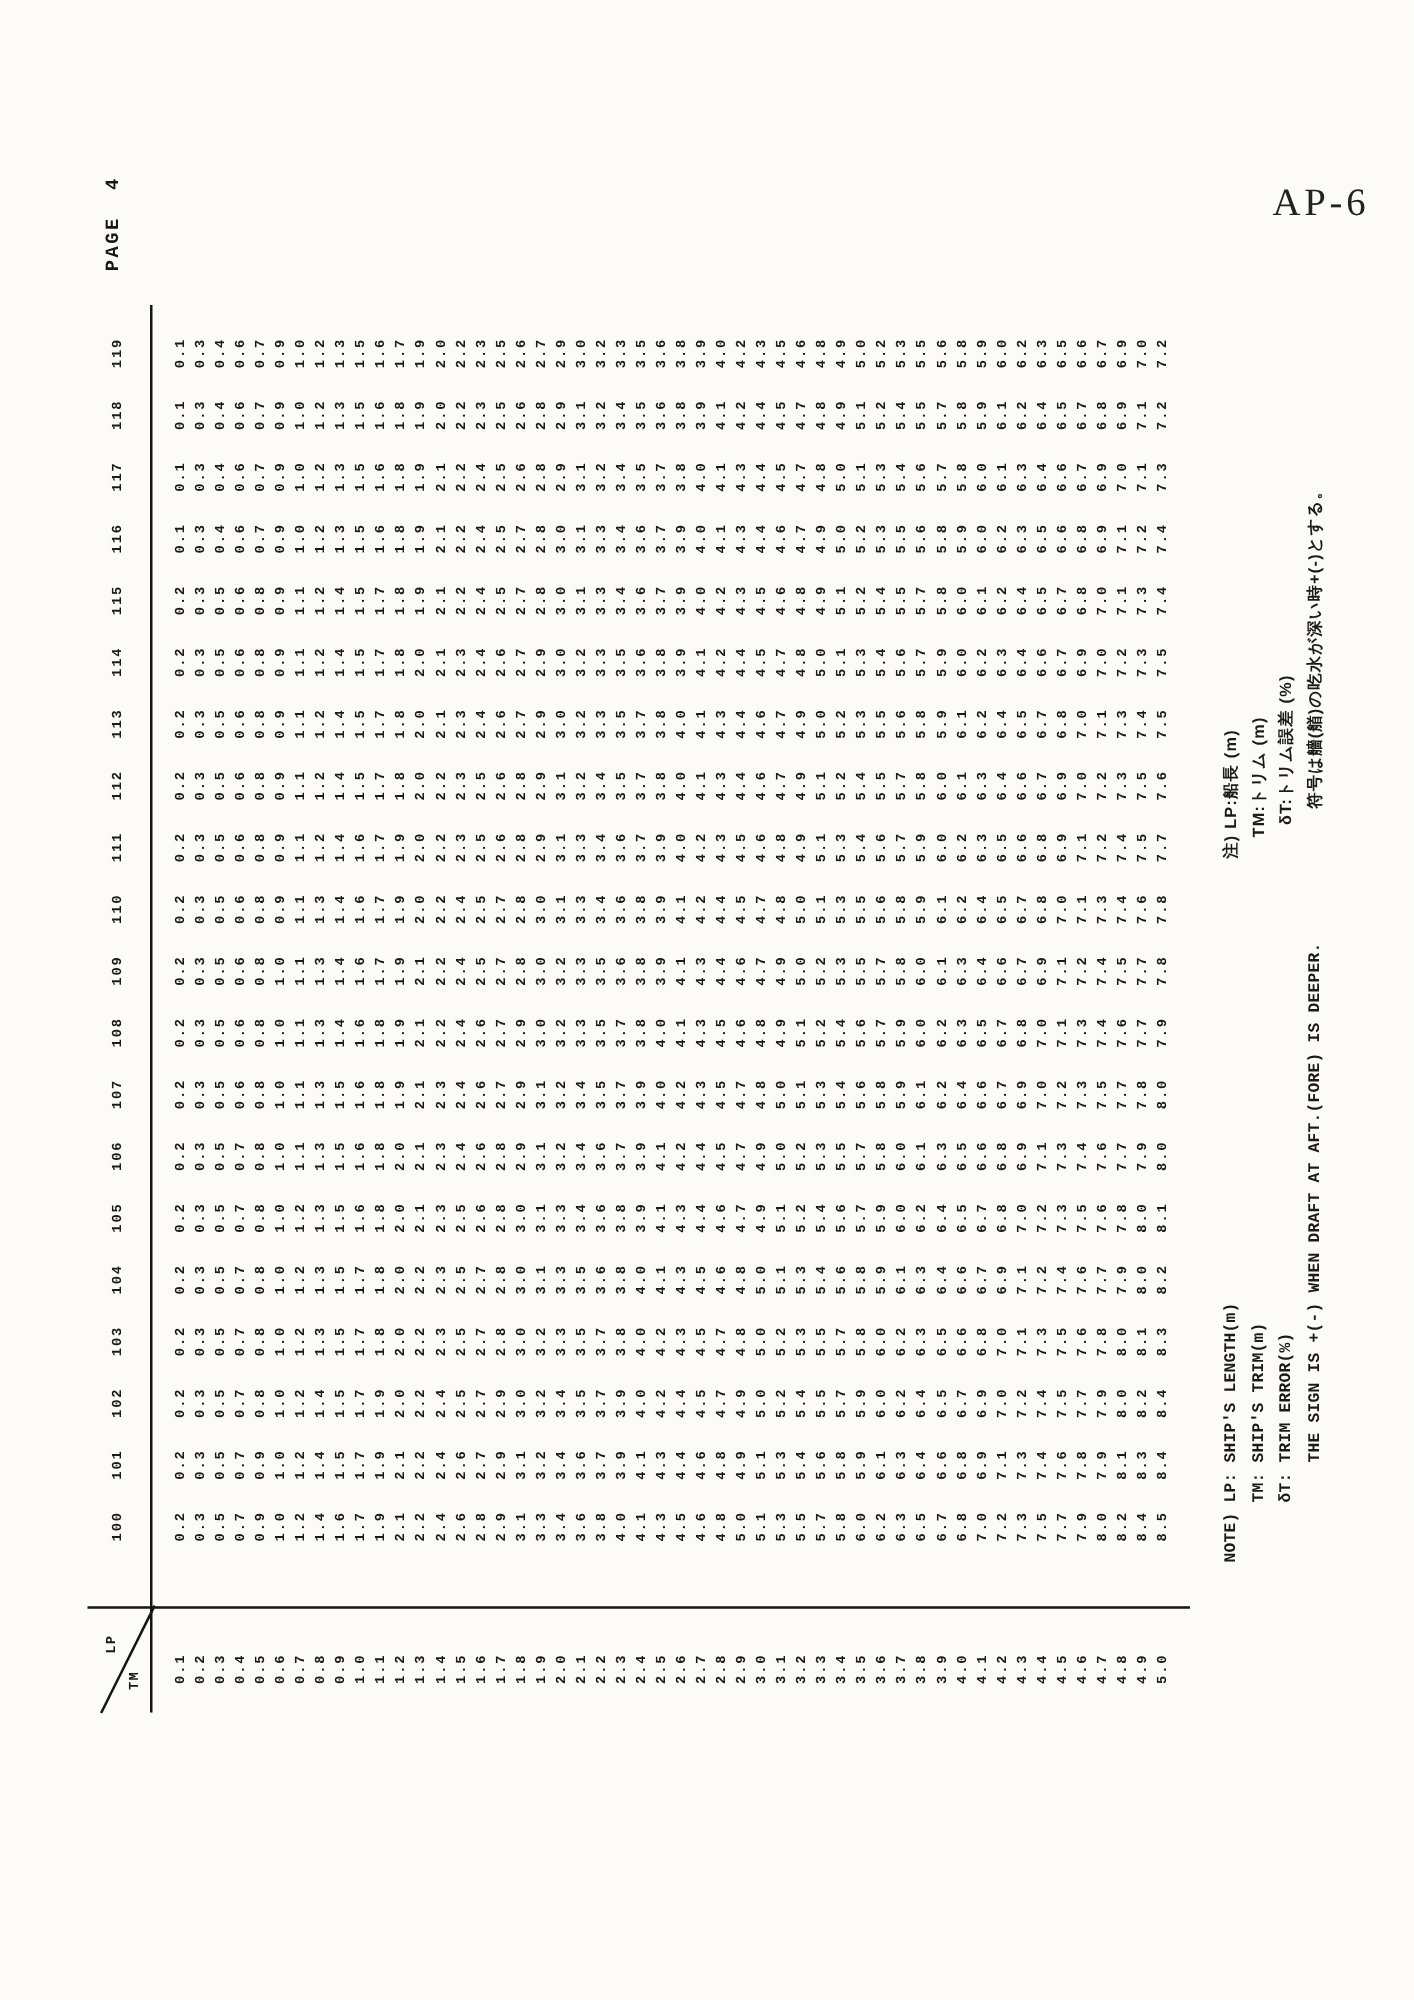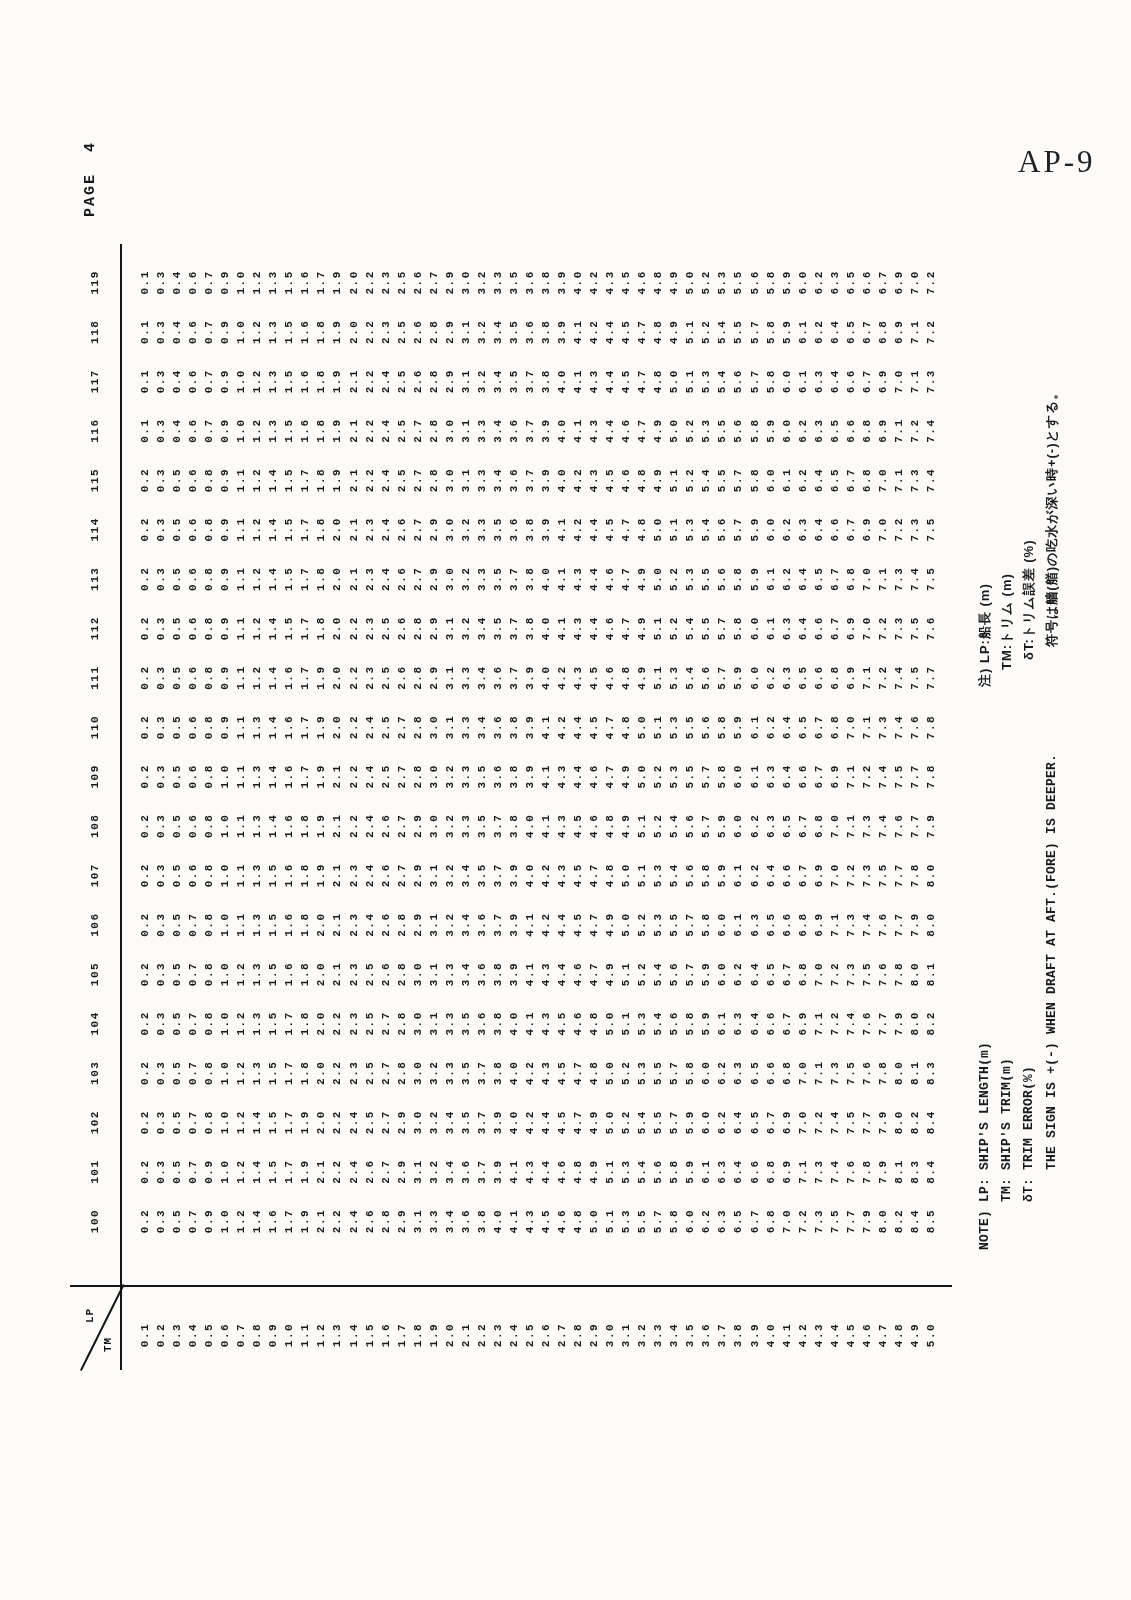--- a/index.html
+++ b/index.html
@@ -28,21 +28,21 @@
   .note.jp{font-family:"Liberation Sans", sans-serif;font-size:13px;letter-spacing:1px;}
   .ne0{left:350px;top:978px;} .ne1{left:398px;top:1000px;}
   .ne2{left:398px;top:1022px;} .ne3{left:430px;top:1045px;}
   .nj0{left:913px;top:978px;} .nj1{left:930px;top:1000px;}
   .nj2{left:940px;top:1022px;} .nj3{left:953px;top:1045px;}
 </style>
 </head>
 <body>
 
 <div class="page">
-  <div class="stamp">AP-9</div>
+  <div class="stamp">AP-6</div>
 
   <div class="sheet">
     <div class="page-label">PAGE 4</div>
 
     <div>
       <div class="hline"></div>
       <div class="vline"></div>
       <div class="diag"></div>
       <span class="axis lp">LP</span>
       <span class="axis tm">TM</span>

